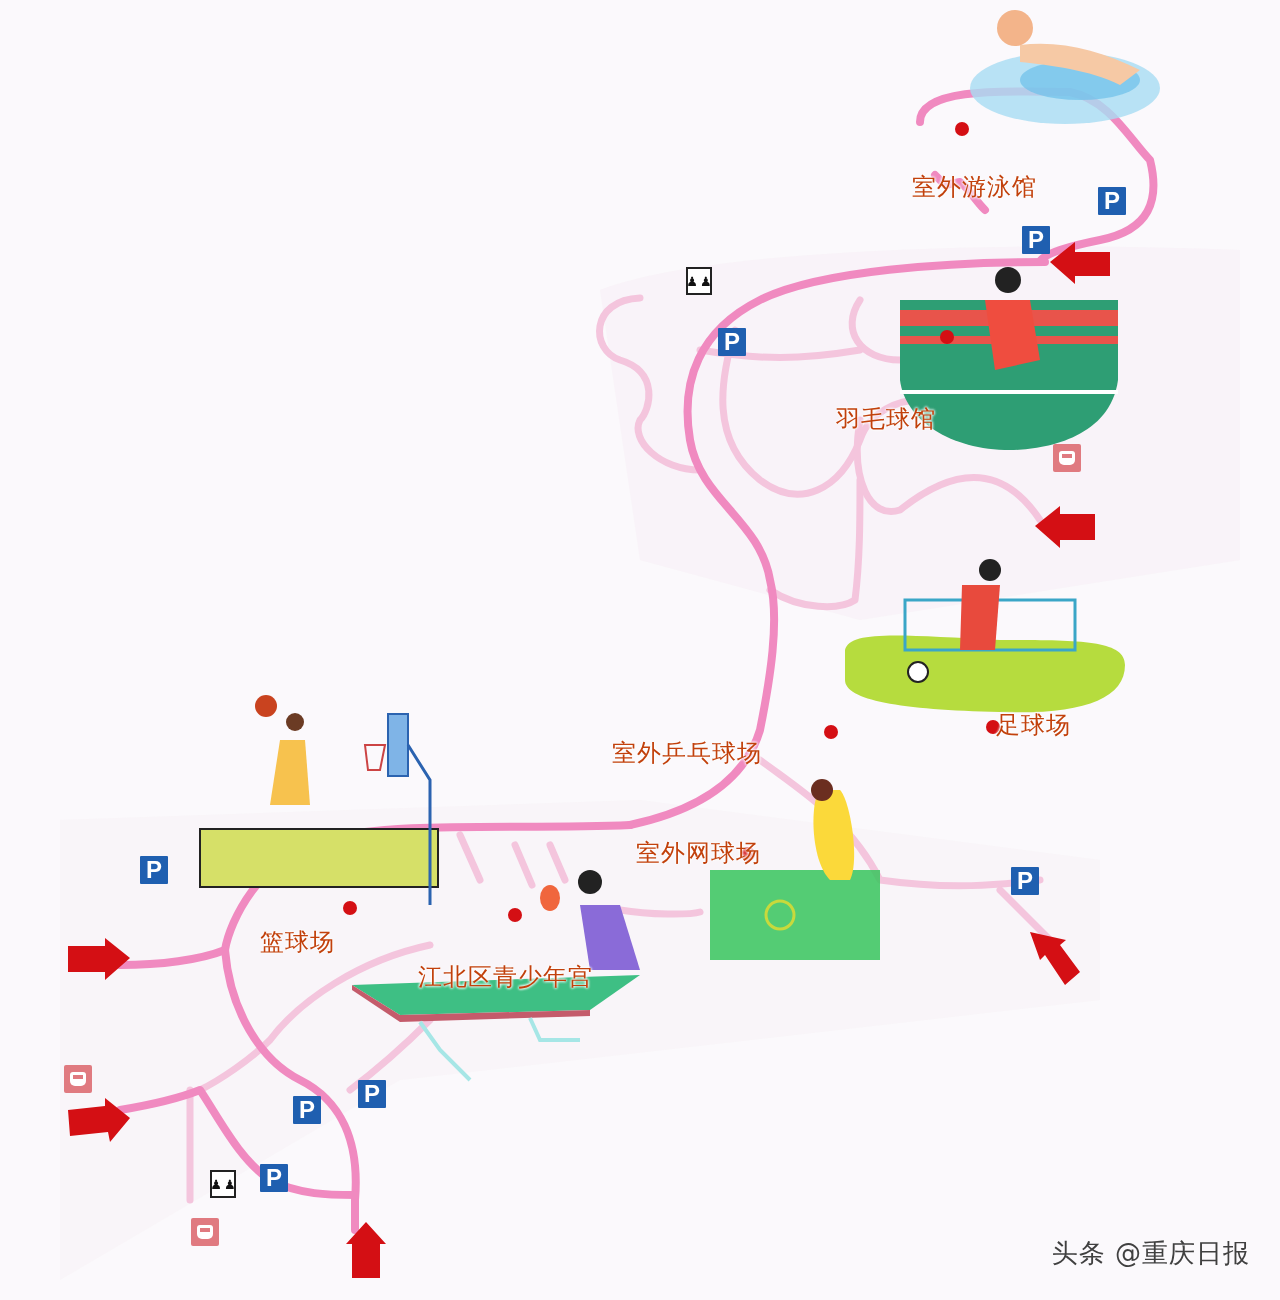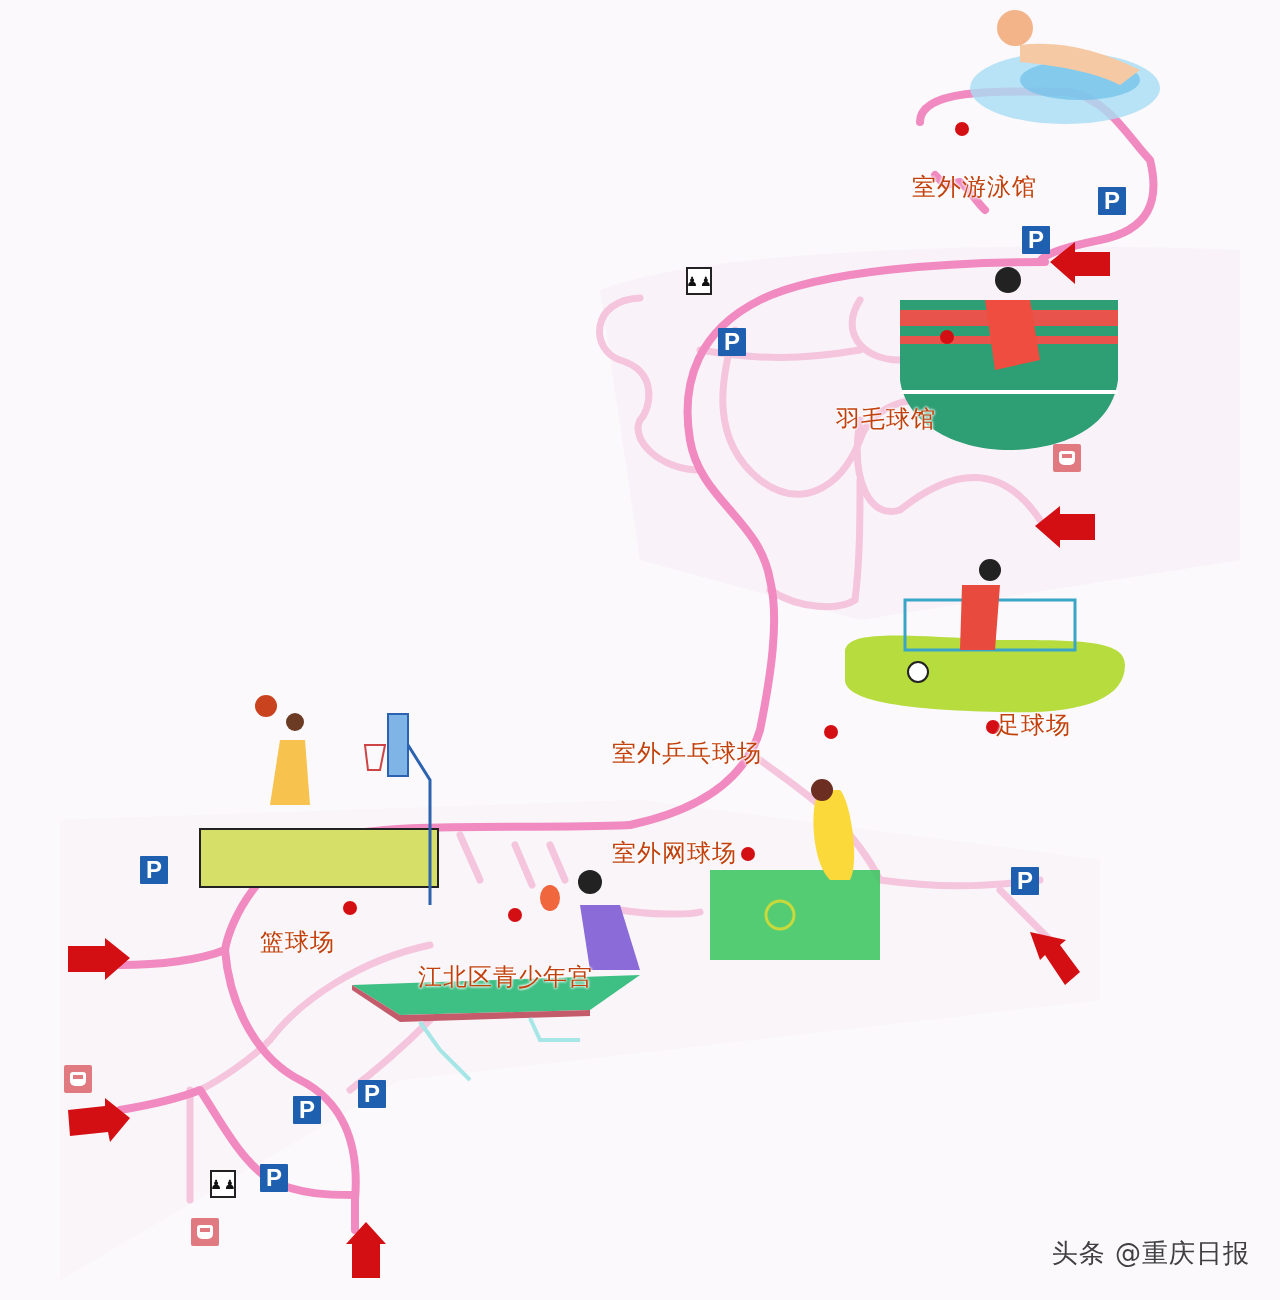--- a/index.html
+++ b/index.html
@@ -111,21 +111,21 @@
 <div>
   <div class="dot" style="left:986px;top:720px;"></div>
   <div class="label" style="left:996px;top:678px;">足球场</div>
 </div>
 <div>
   <div class="dot" style="left:824px;top:725px;"></div>
   <div class="label" style="left:612px;top:706px;">室外乒乓球场</div>
 </div>
 <div>
   <div class="dot" style="left:741px;top:847px;"></div>
-  <div class="label" style="left:612px;top:806px;">室外网球场</div>
+  <div class="label" style="left:636px;top:806px;">室外网球场</div>
 </div>
 <div>
   <div class="dot" style="left:343px;top:901px;"></div>
   <div class="label" style="left:260px;top:895px;">篮球场</div>
 </div>
 <div>
   <div class="dot" style="left:508px;top:908px;"></div>
   <div class="label" style="left:418px;top:930px;">江北区青少年宫</div>
 </div>
 

